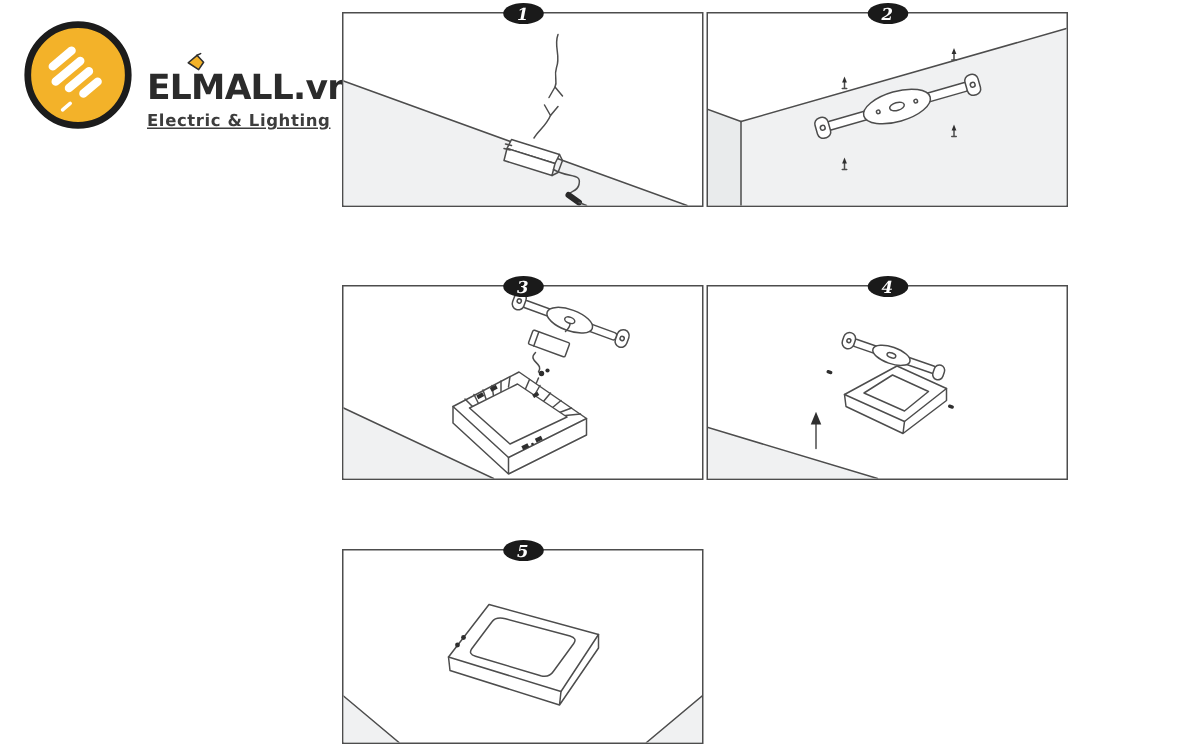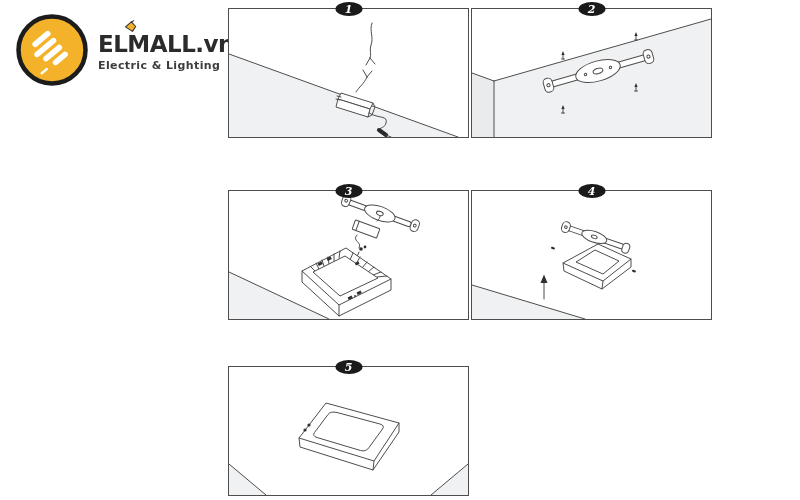--- a/index.html
+++ b/index.html
@@ -1,25 +1,25 @@
 <!DOCTYPE html>
 <html><head>
 <meta charset="utf-8">
 <style>
   html,body{margin:0;padding:0;background:#ffffff;}
   .stage{position:relative;width:800px;height:500px;background:#fff;overflow:hidden;
          font-family:"DejaVu Sans","Liberation Sans",sans-serif;}
 
   
-  .brand{position:absolute;left:15px;top:13px;display:flex;align-items:center;gap:9px;}
+  .brand{position:absolute;left:15px;top:13px;display:flex;align-items:flex-end;gap:9px;}
   .brand-mark{width:74px;height:74px;display:block;}
   .brand-text{position:relative;padding-top:4px;}
   .lamp{position:absolute;left:24px;top:-9px;width:19px;height:16px;}
   .wordmark{font-size:23px;font-weight:800;letter-spacing:-0.5px;color:#2b2b2b;line-height:1.05;}
-  .tagline{font-size:11px;font-weight:700;letter-spacing:0.4px;color:#3d3d3d;margin-top:3px;}
+  .tagline{font-size:11px;font-weight:700;letter-spacing:0.4px;color:#3d3d3d;margin-top:3px;text-decoration:underline;}
 
   
   .panel{position:absolute;width:239px;height:128px;border:1px solid #4d4d4d;background:#fff;}
   .p1{left:228px;top:8px;}  .p2{left:471px;top:8px;}
   .p3{left:228px;top:190px;}.p4{left:471px;top:190px;}
   .p5{left:228px;top:366px;}
   .panel svg.ill{position:absolute;left:0;top:0;width:239px;height:128px;display:block;}
 
   .badge{position:absolute;left:50%;top:-7px;transform:translateX(-50%);
          width:27px;height:14px;background:#1a1a1a;border-radius:50%;

